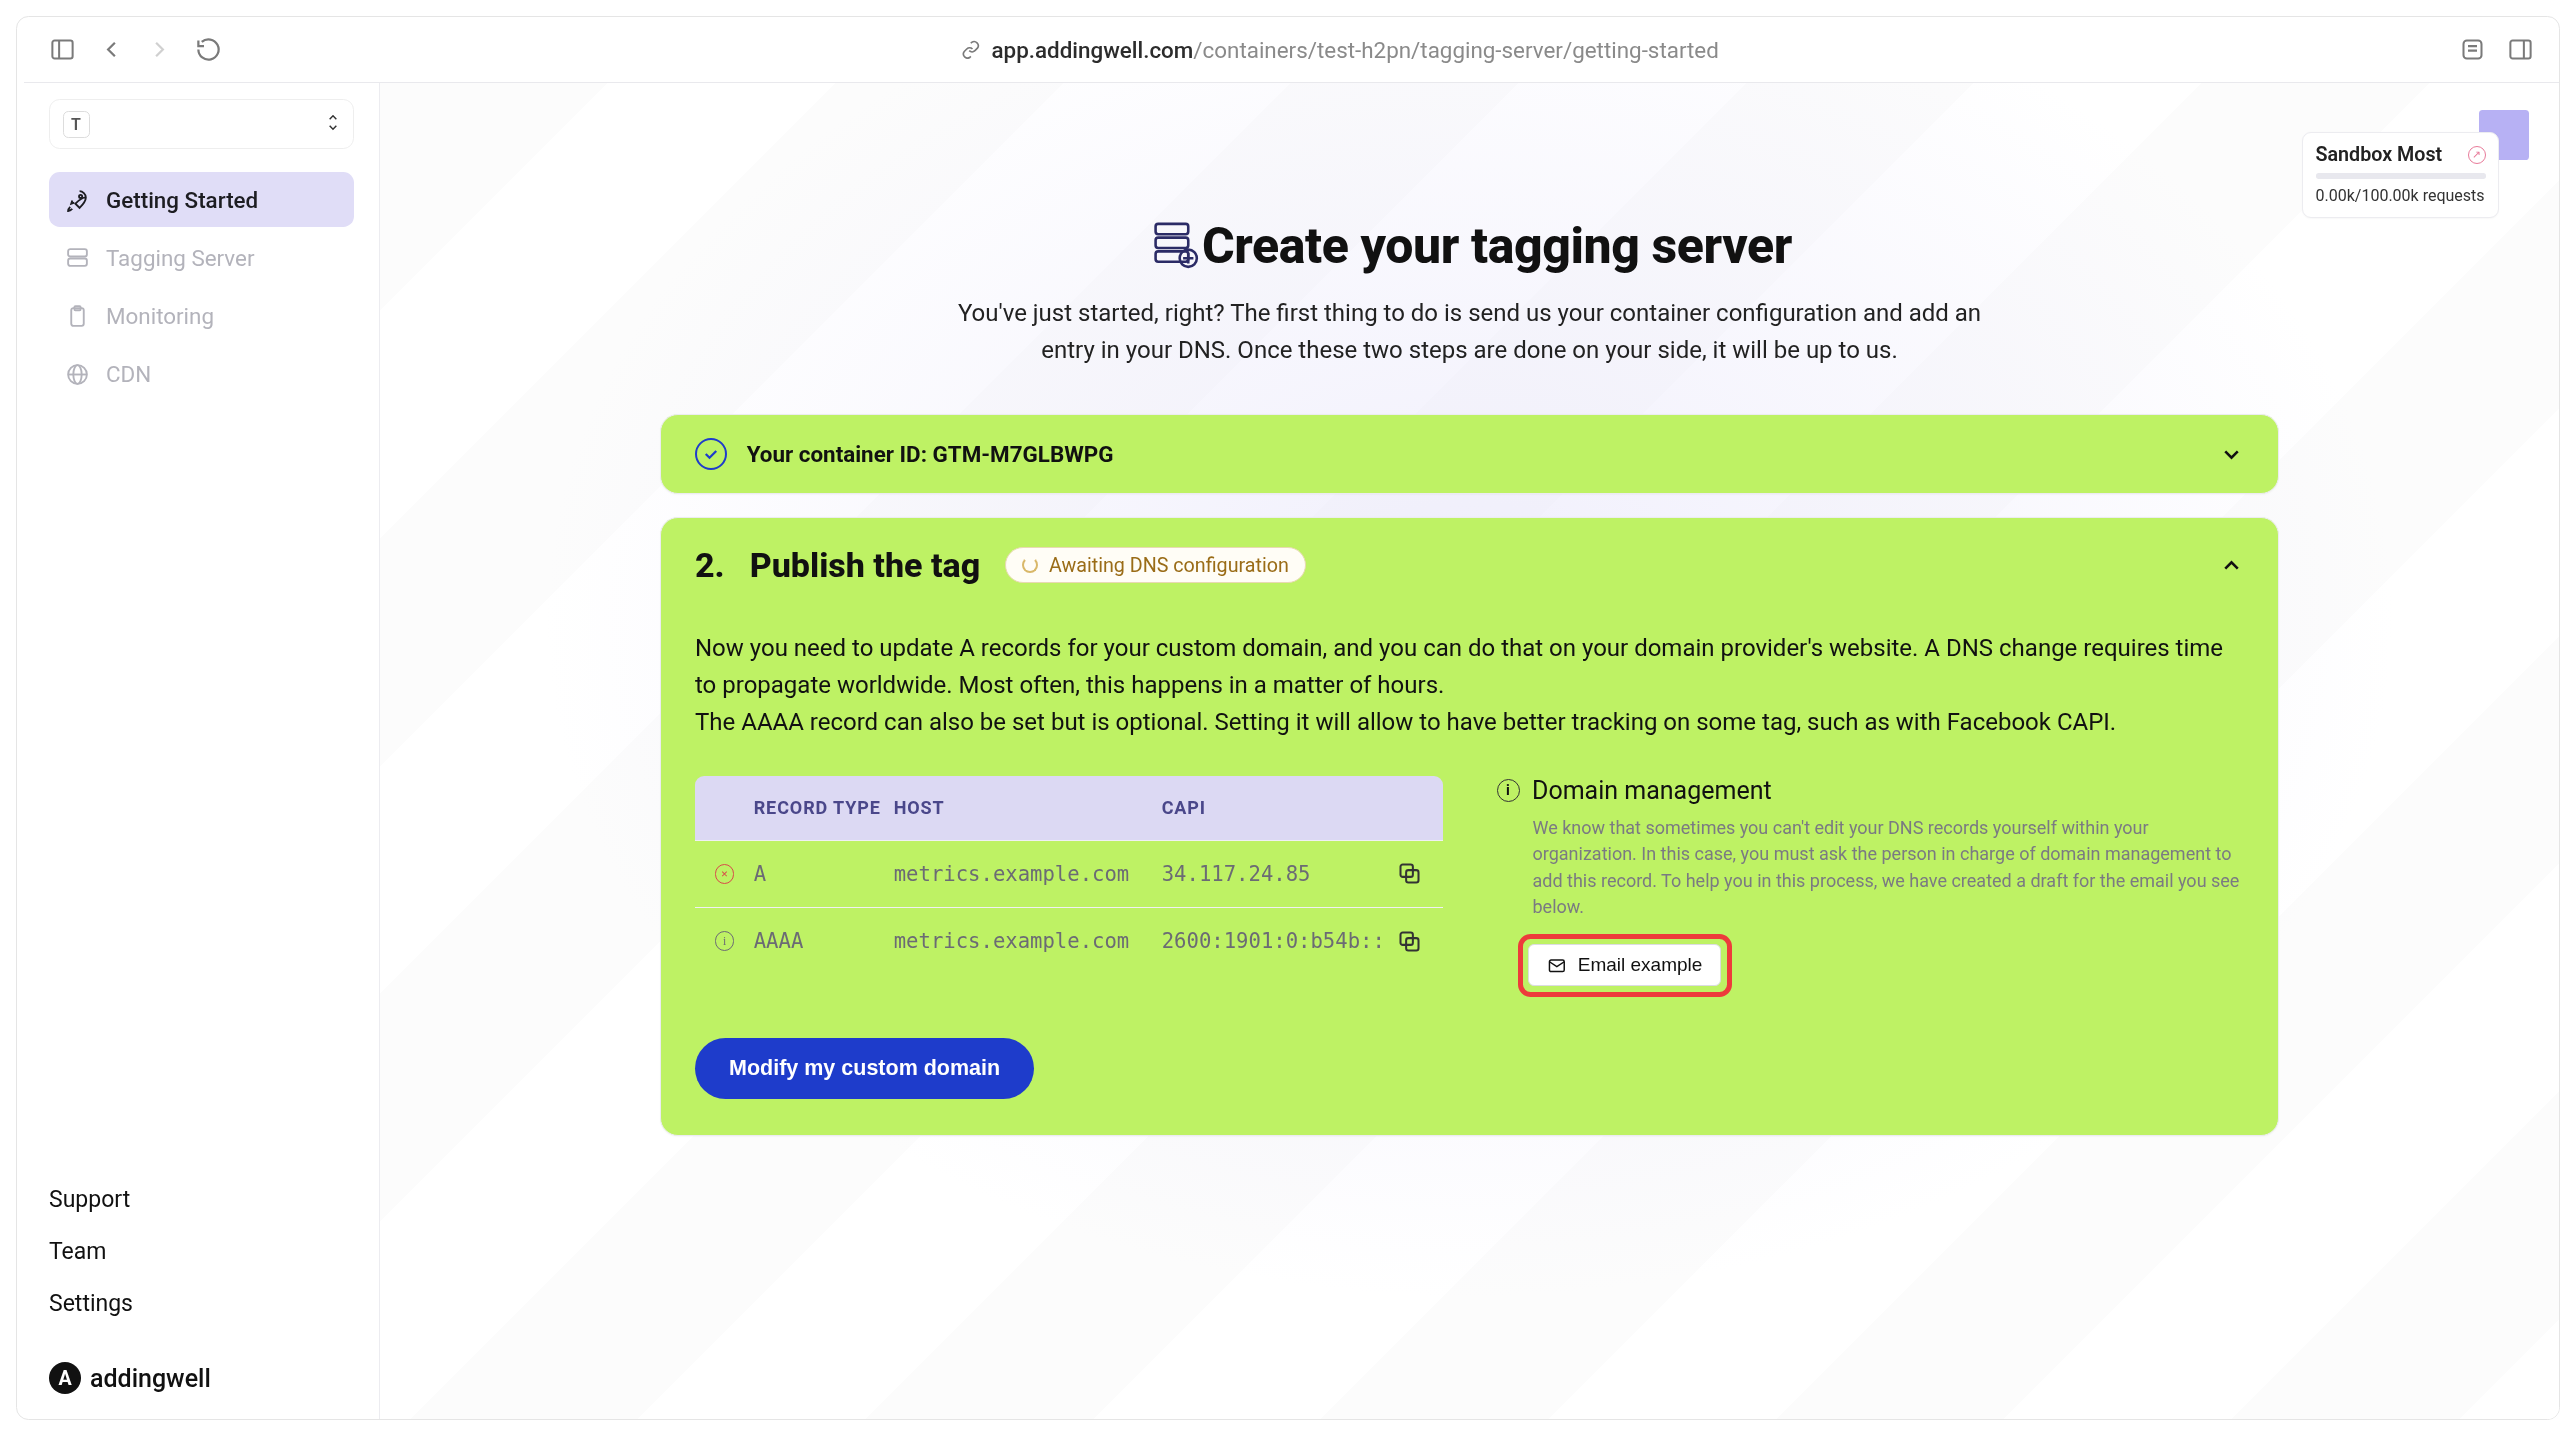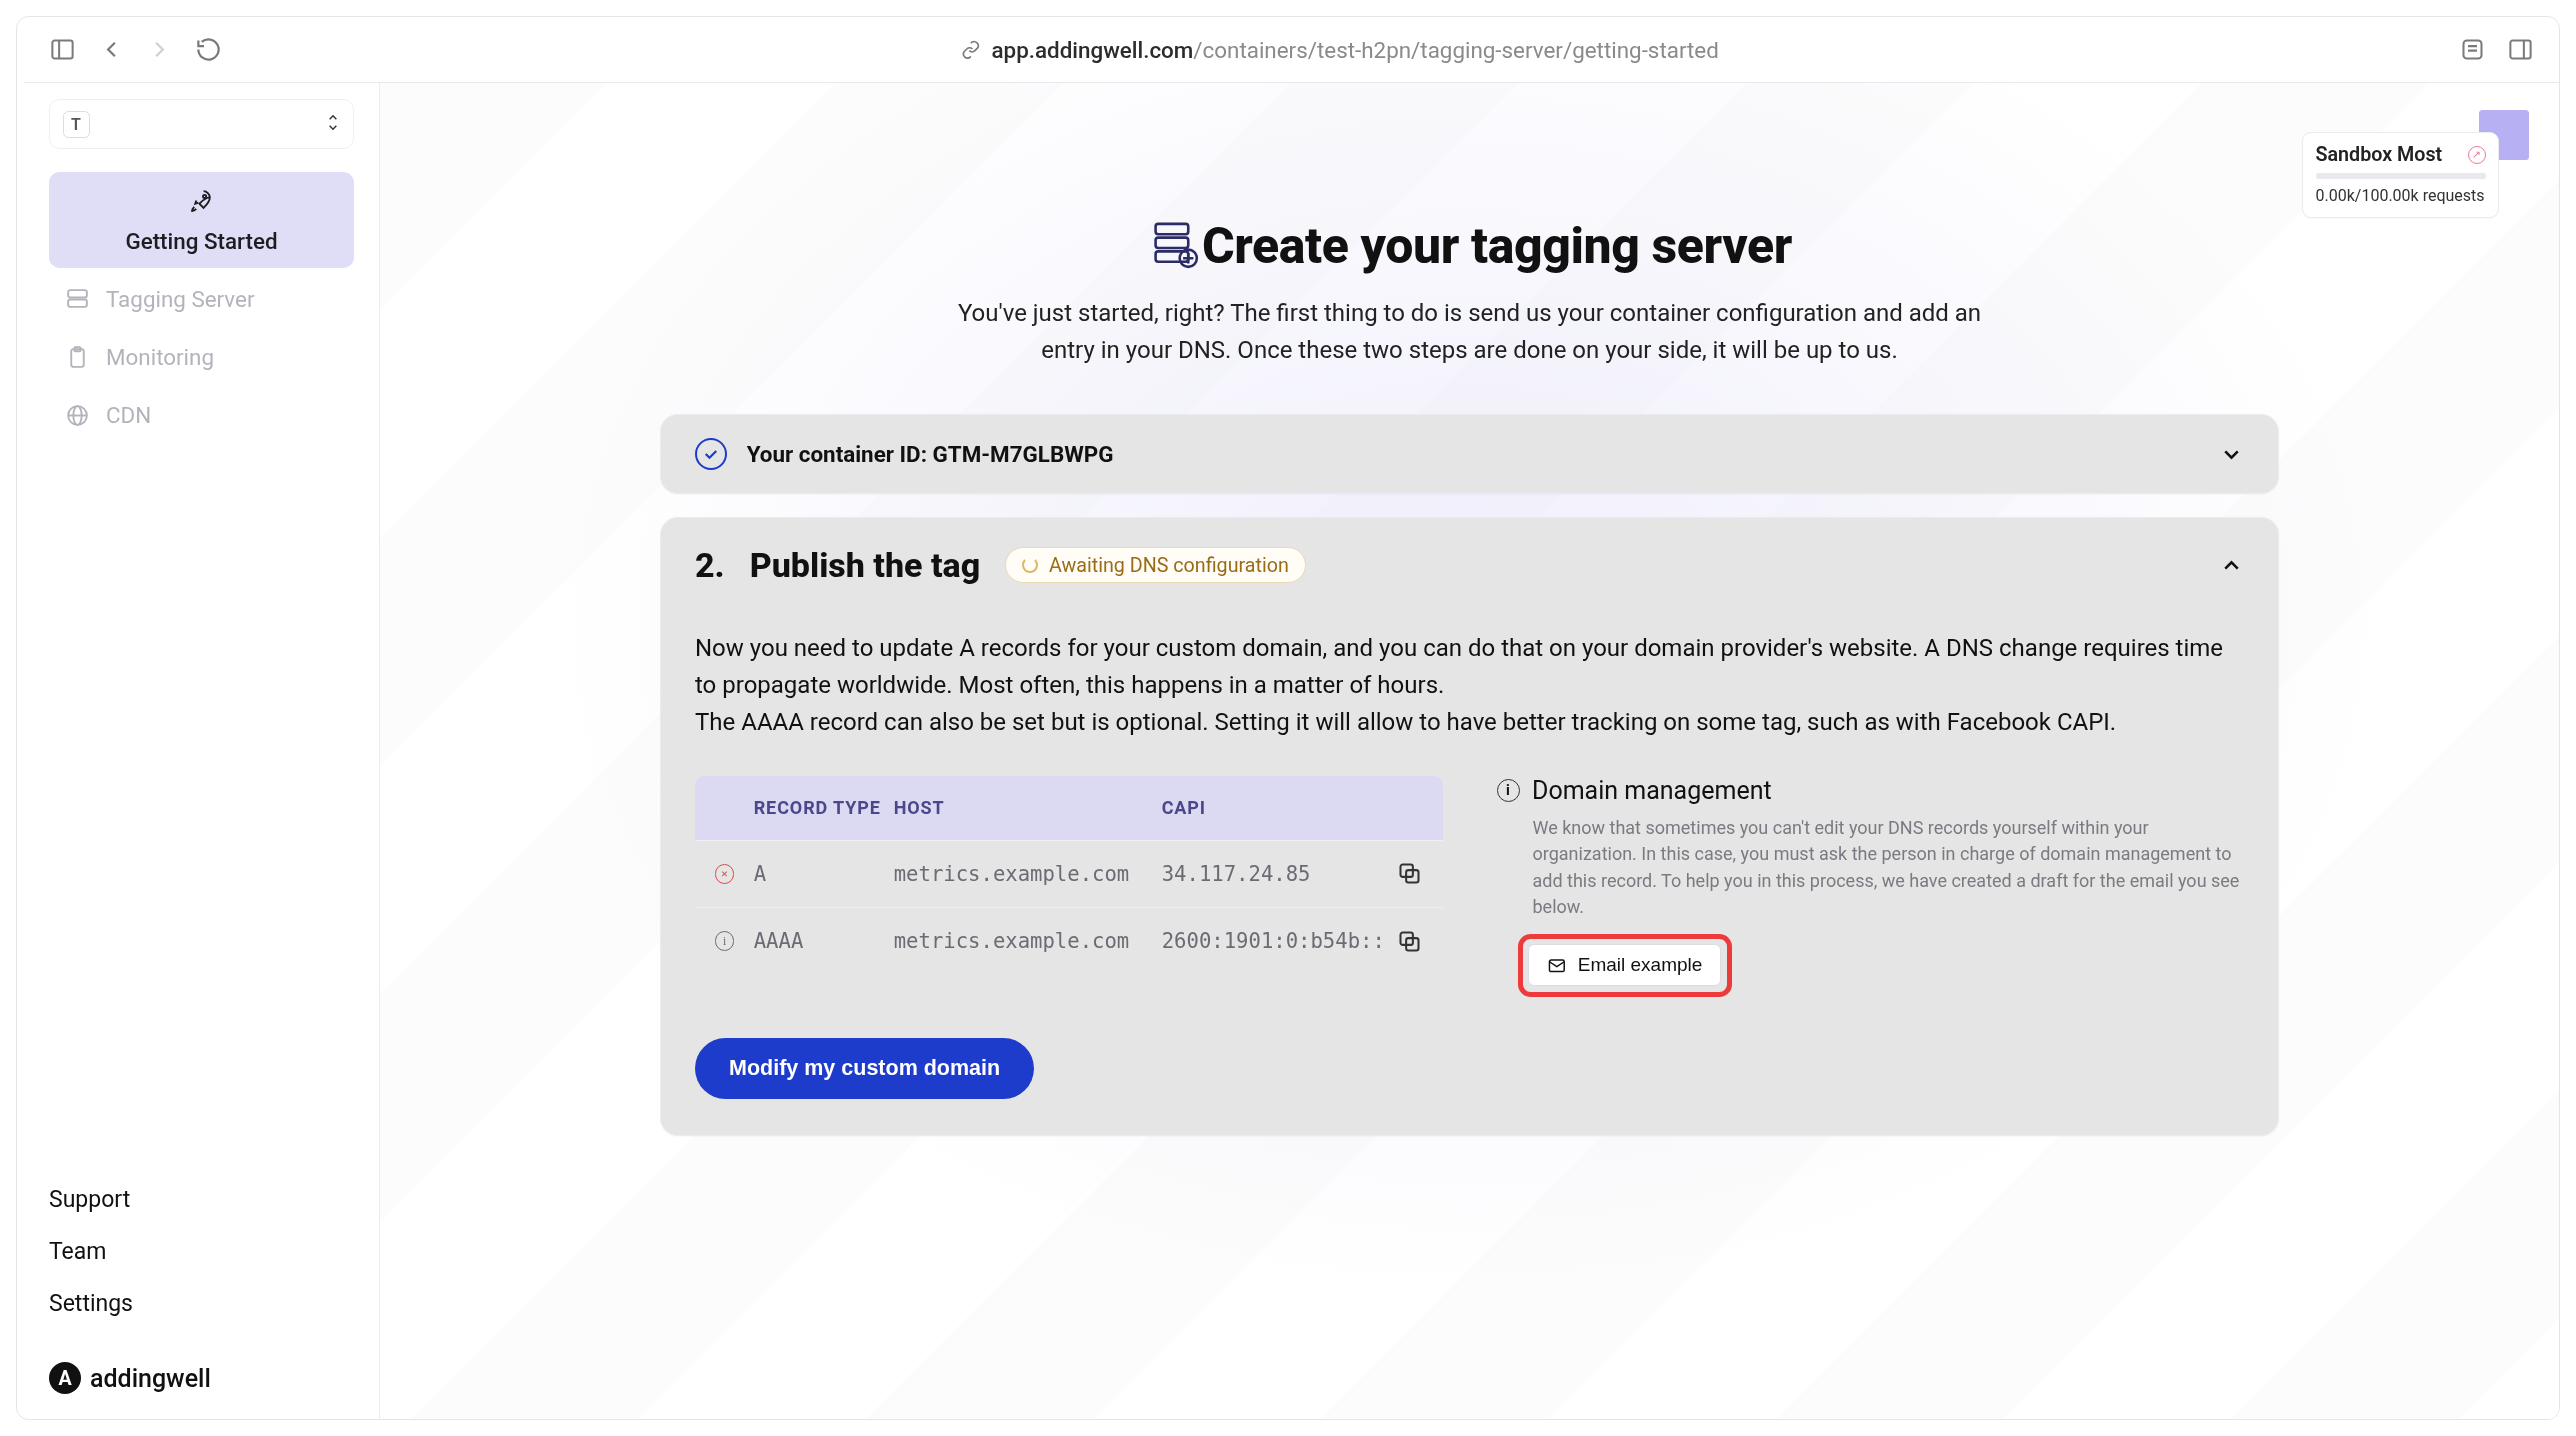--- a/index.html
+++ b/index.html
@@ -62,21 +62,21 @@
   }
   .ws-name { font-size: 19.7px; color: #d6d6db; flex: 1; }
   .ws-caret { color: #333; }
 
   .nav { display: flex; flex-direction: column; gap: 3.6px; }
   .nav-item {
     display: flex; align-items: center; gap: 16px;
     padding: 14.3px 16px; border-radius: 10.7px;
     font-size: 22.4px; color: #b3b3bb; cursor: pointer;
   }
-  .nav-item.active { background: #e0ddf7; color: #1d1d22; font-weight: 500; flex-direction: column; }
+  .nav-item.active { background: #e0ddf7; color: #1d1d22; font-weight: 500; }
   .nav-icon { width: 25px; height: 25px; display:flex; align-items:center; justify-content:center; }
   .nav-item.active .nav-icon { color: #1d1d22; }
 
   .sidebar-footer { margin-top: auto; display: flex; flex-direction: column; gap: 25px; }
   .sidebar-footer a { font-size: 23px; color: #111; text-decoration: none; cursor: pointer; }
   .brand { display: flex; align-items: center; gap: 9px; margin-top: 19.7px; }
   .brand-badge {
     width: 32px; height: 32px; border-radius: 50%; background: #111;
     color: #fff; display:flex; align-items:center; justify-content:center;
     font-weight: 700; font-size: 19.7px;
@@ -110,21 +110,21 @@
   .avatar-sq { width: 50px; height: 50px; background: #b7b1f4; border-radius: 3.6px; }
 
   .content { position: relative; z-index: 2; padding-top: 134px; display: flex; flex-direction: column; align-items: center; }
   .hero { display:flex; }
   .hero h1 { font-size: 50px; font-weight: 800; letter-spacing: -0.4px; }
   .hero-icon { width: 55px; height: 55px; }
   .hero-sub { max-width: 1073px; text-align: center; font-size: 24px; color: #222; margin-top: 19.7px; line-height: 1.55; }
 
   .cards { width: 1619px; margin-top: 45px; display: flex; flex-direction: column; gap: 23px; }
   .card {
-    background: #e5e5e5; border: 0.9px solid #ececf0; border-radius: 18px;
+    background: #bef264; border: 0.9px solid #ececf0; border-radius: 18px;
     padding: 23px 34px;
     box-shadow: 0 0.9px 1.8px rgba(0,0,0,0.03);
   }
   .card-row1 { display:flex; align-items:center; justify-content:space-between; }
   .card-left { display:flex; align-items:center; gap: 19.7px; }
   .circle-check {
     width: 32px; height: 32px; border: 2.7px solid #1e3ccb; border-radius: 50%;
     display:flex; align-items:center; justify-content:center; color:#1e3ccb;
   }
   .card-title { font-weight: 700; font-size: 22.4px; }

